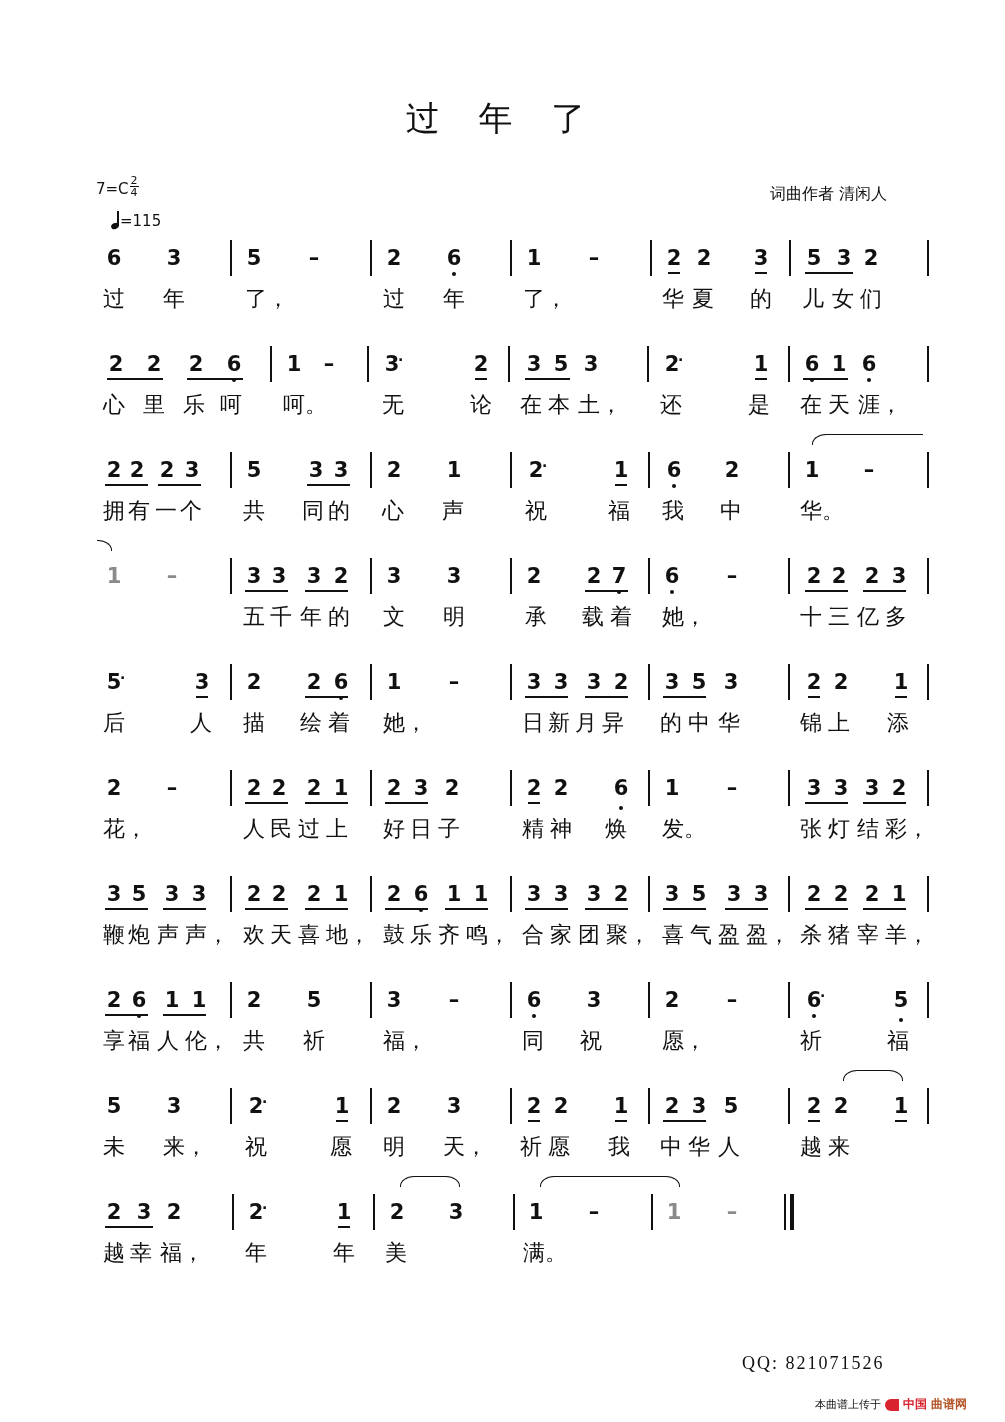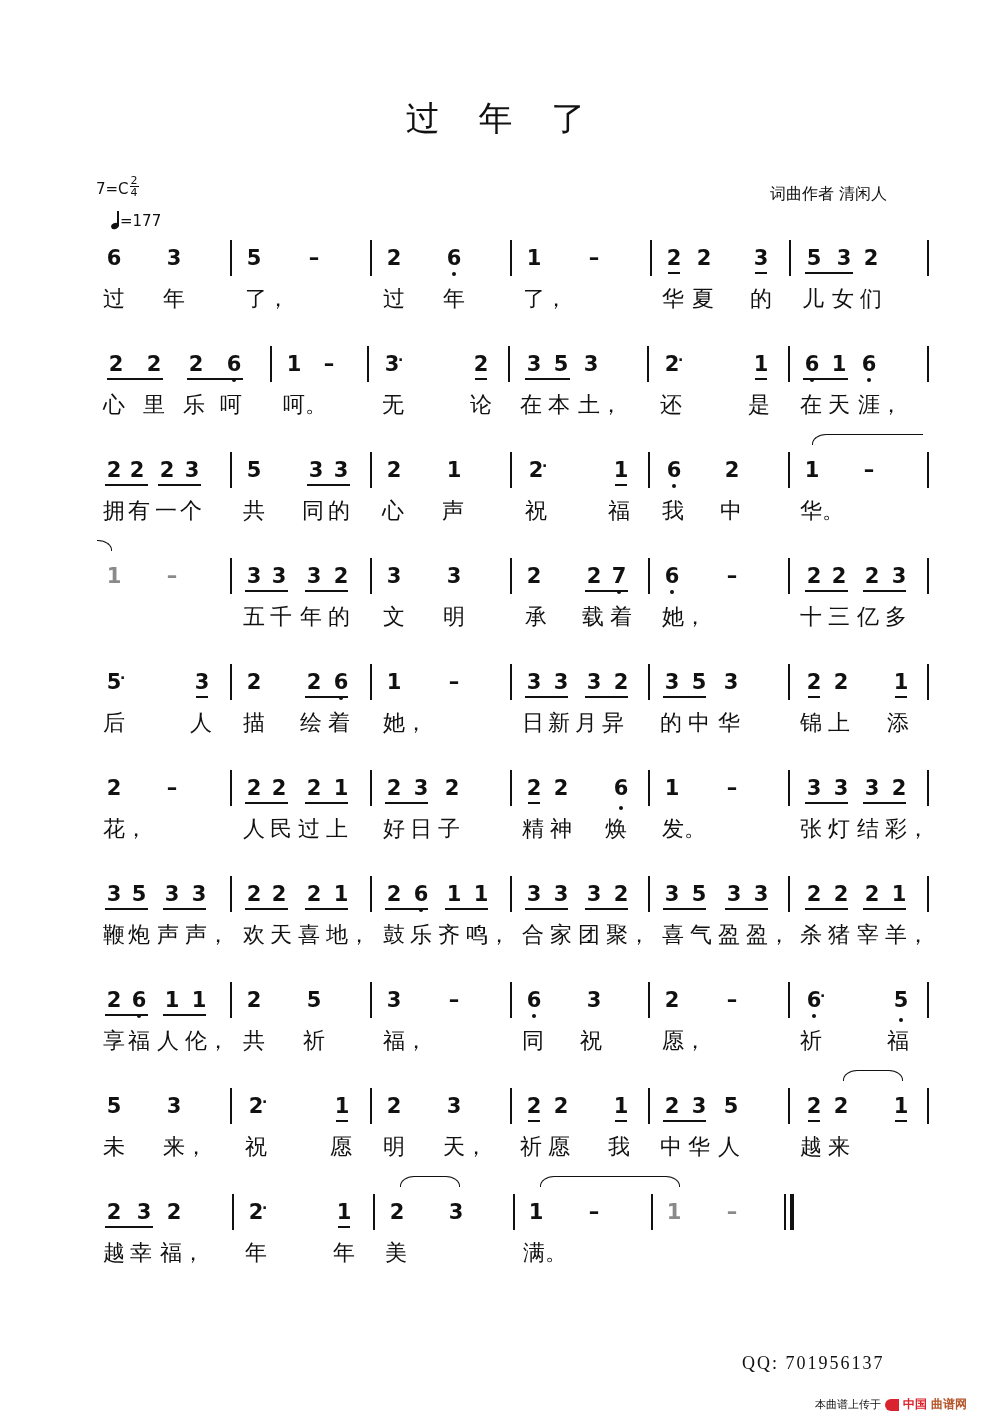--- a/index.html
+++ b/index.html
@@ -43,21 +43,21 @@
 </style>
 </head>
 <body>
 
 <div class="title">过 年 了</div>
 
 <div class="meta-key">
   <span>7=C</span><span class="frac"><span class="num">2</span><span>4</span></span>
 </div>
 <div class="meta-tempo">
-  <span class="note-glyph"><span class="stem"></span><span class="head"></span></span><span>=177</span>
+  <span class="note-glyph"><span class="stem"></span><span class="head"></span></span><span>=115</span>
 </div>
 <div class="author">词曲作者 清闲人</div>
 
 <div id="score">
     <div class="sys" style="top: 240px;">
       <div class="notes-row" style="top: 0px;">
         <span class="n" style="left: 105px;"><span>6</span></span>
         <span class="n" style="left: 165px;"><span>3</span></span>
         <span class="bar" style="left: 230px;"></span>
         <span class="n" style="left: 245px;"><span>5</span></span>
@@ -518,19 +518,19 @@
         <span class="ly" style="left: 130px;">幸</span>
         <span class="ly" style="left: 160px;">福，</span>
         <span class="ly" style="left: 245px;">年</span>
         <span class="ly" style="left: 333px;">年</span>
         <span class="ly" style="left: 385px;">美</span>
         <span class="ly" style="left: 523px;">满。</span>
       </div>
     </div>
   </div>
 
-<div class="qq">QQ: 701956137</div>
+<div class="qq">QQ: 821071526</div>
 <div class="footer">
   <span>本曲谱上传于</span>
   <span class="logo-mark"></span>
   <span class="logo-text-a">中国</span>
     <span class="logo-text-b">曲谱网</span>
 </div>
 
 </body></html>

